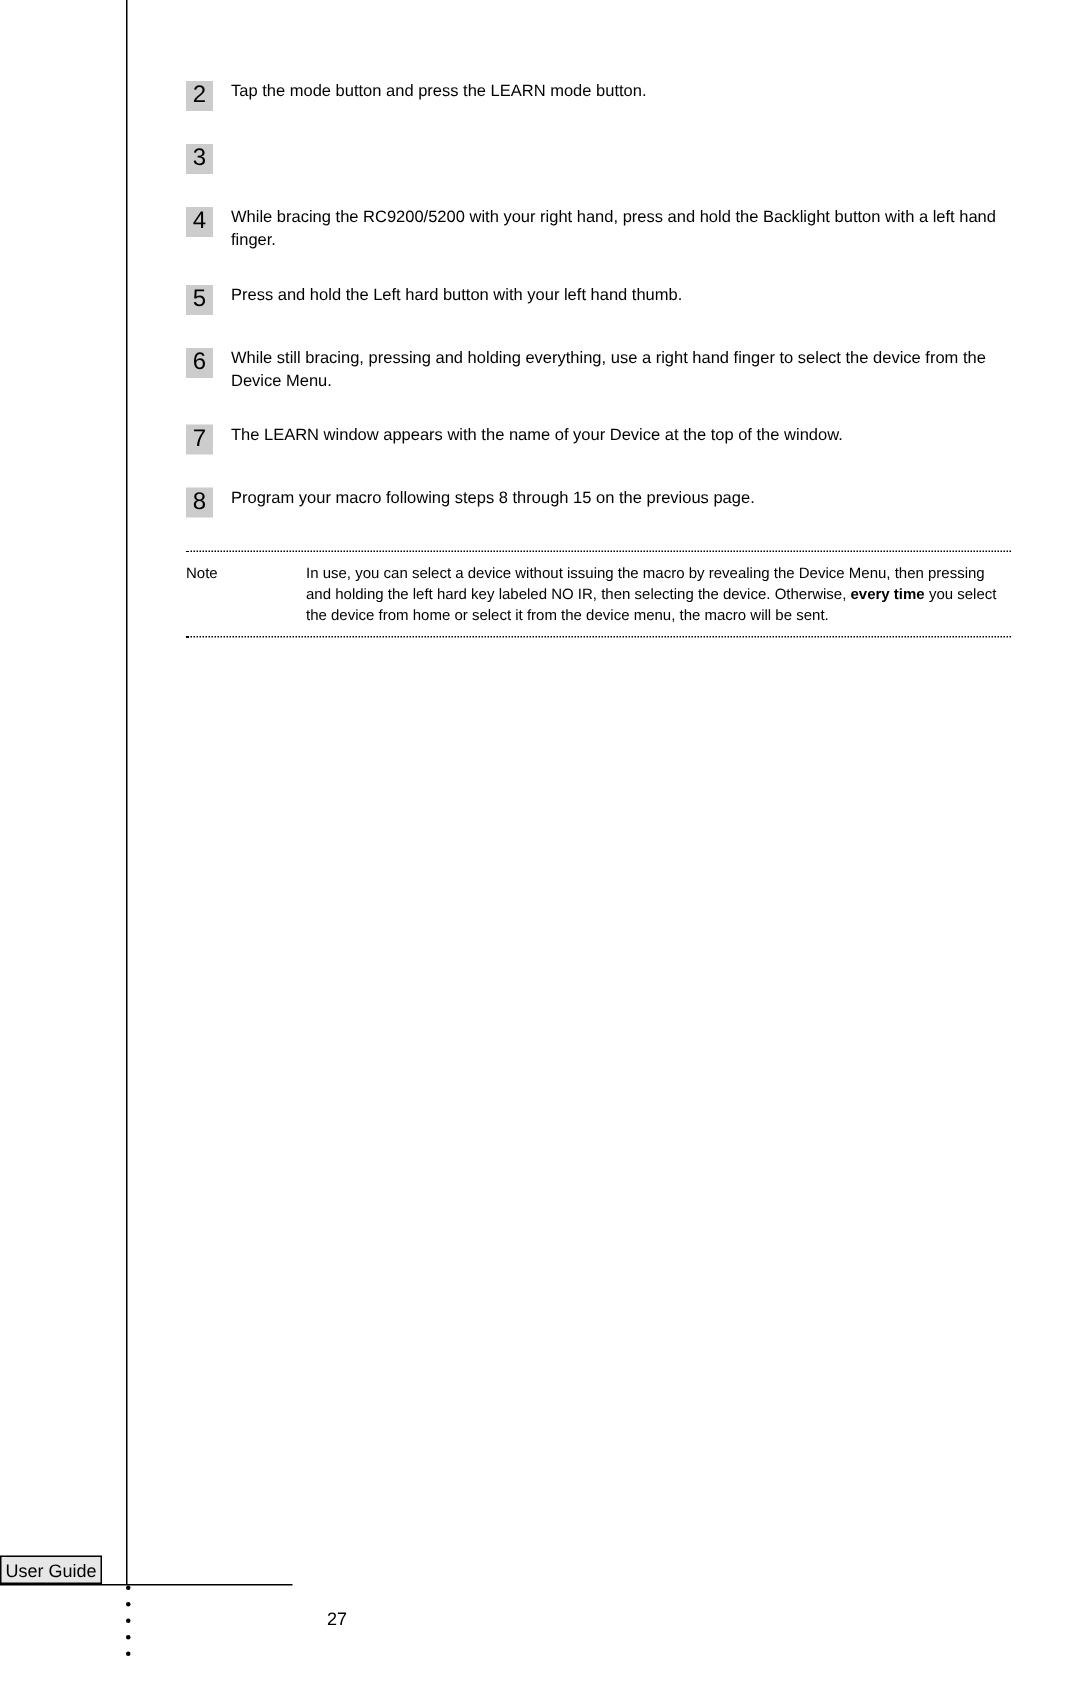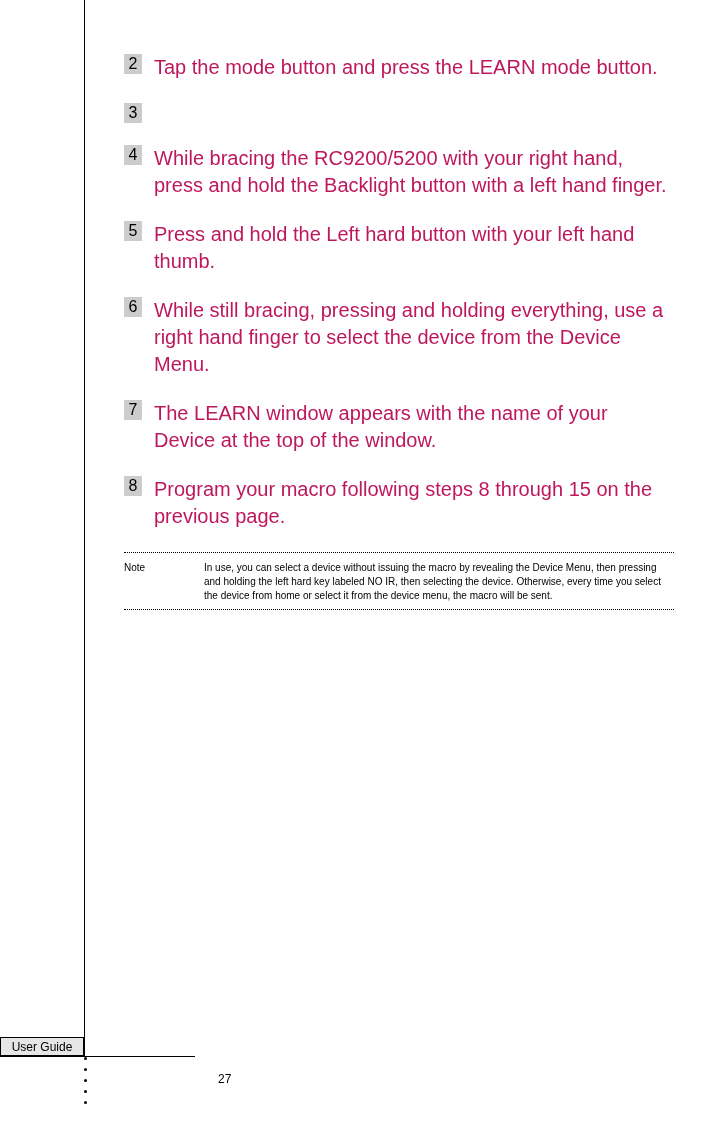--- a/index.html
+++ b/index.html
@@ -36,23 +36,23 @@
       width: 18px;
       height: 20px;
       display: inline-flex;
       align-items: center;
       justify-content: center;
       flex-shrink: 0;
       margin-right: 12px;
       font-weight: normal;
     }
     .step-text {
-      font-size: 20px;
+      font-size: 11px;
       line-height: 1.35;
-      color: #be185d;
+      color: #000000;
     }
     .note-rule {
       border: none;
       border-top: 1px dotted #000;
       margin-top: 6px;
       margin-bottom: 8px;
       width: 100%;
     }
     .note-block {
       display: flex;
@@ -60,34 +60,34 @@
       font-size: 10px;
       line-height: 1.4;
     }
     .note-label {
       width: 80px;
       flex-shrink: 0;
     }
     .note-text {
       flex: 1;
     }
-    .note-text b { font-weight: normal; }
+    .note-text b { font-weight: bold; }
     .footer-line {
       position: absolute;
       left: 0;
       top: 1056px;
       width: 195px;
       height: 1px;
       background: #000;
     }
     .footer-tab {
       position: absolute;
       left: 0;
       top: 1037px;
-      width: 84px;
+      width: 68px;
       height: 19px;
       background: #e6e6e6;
       border: 1px solid #000;
       font-size: 12px;
       display: flex;
       align-items: center;
       justify-content: center;
       color: #000;
     }
     .page-num {

